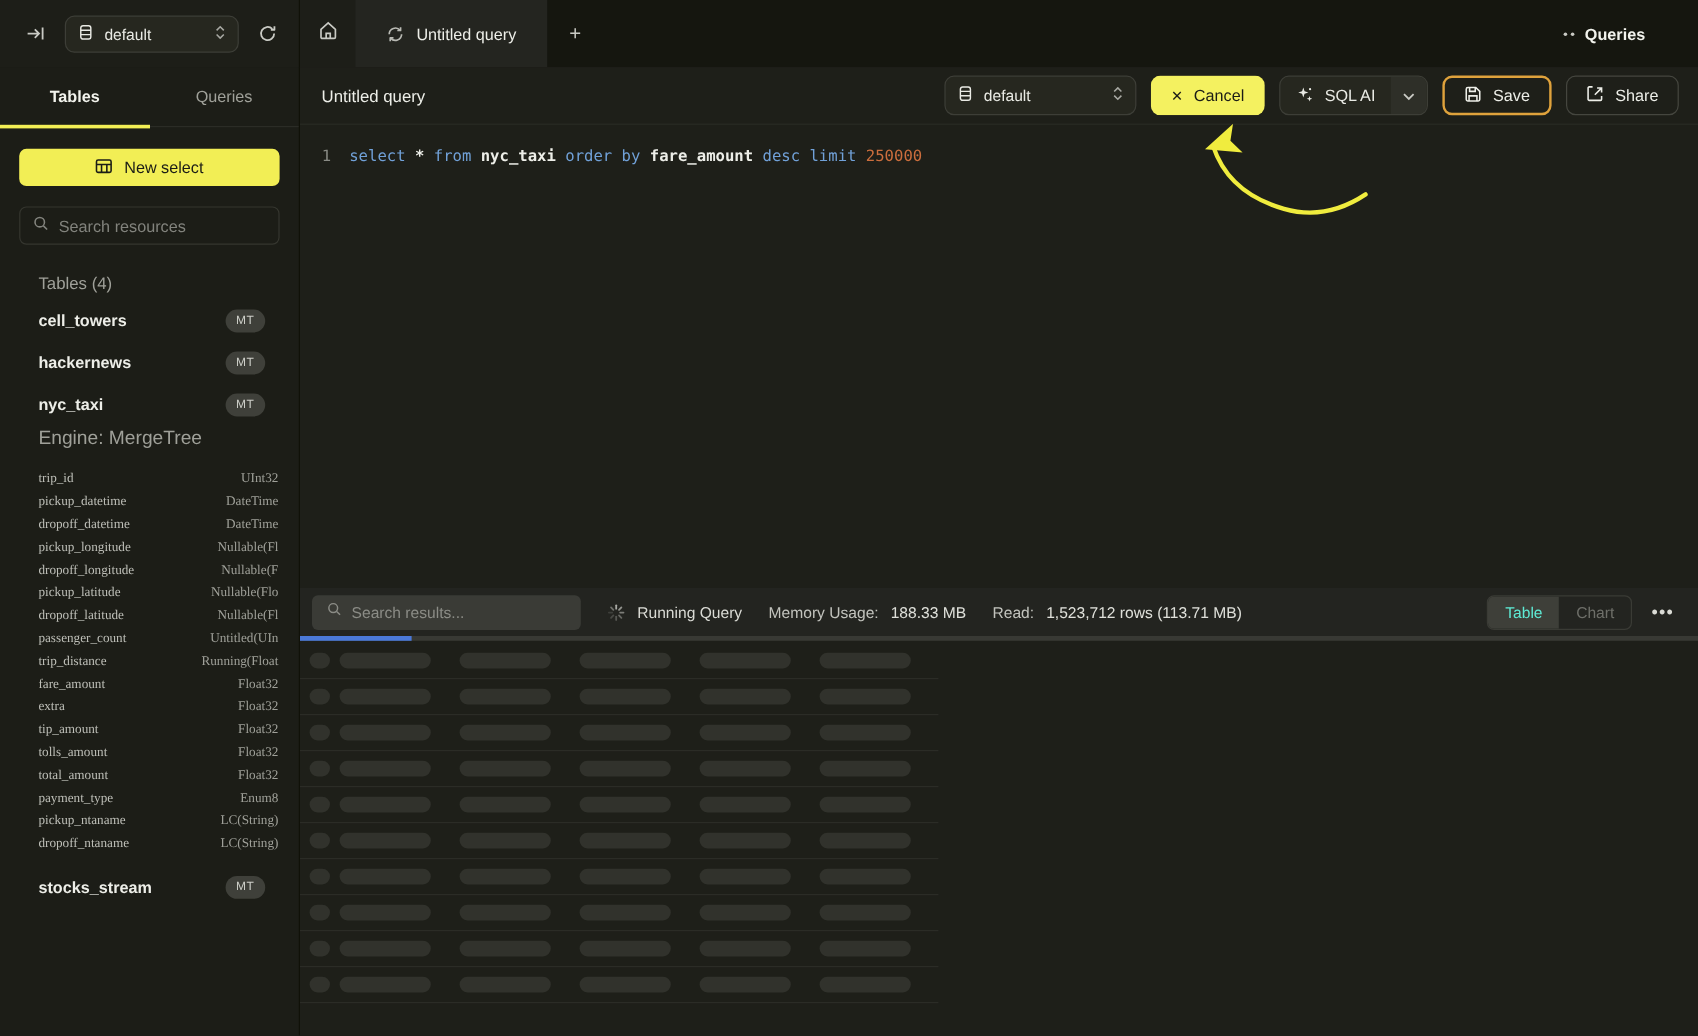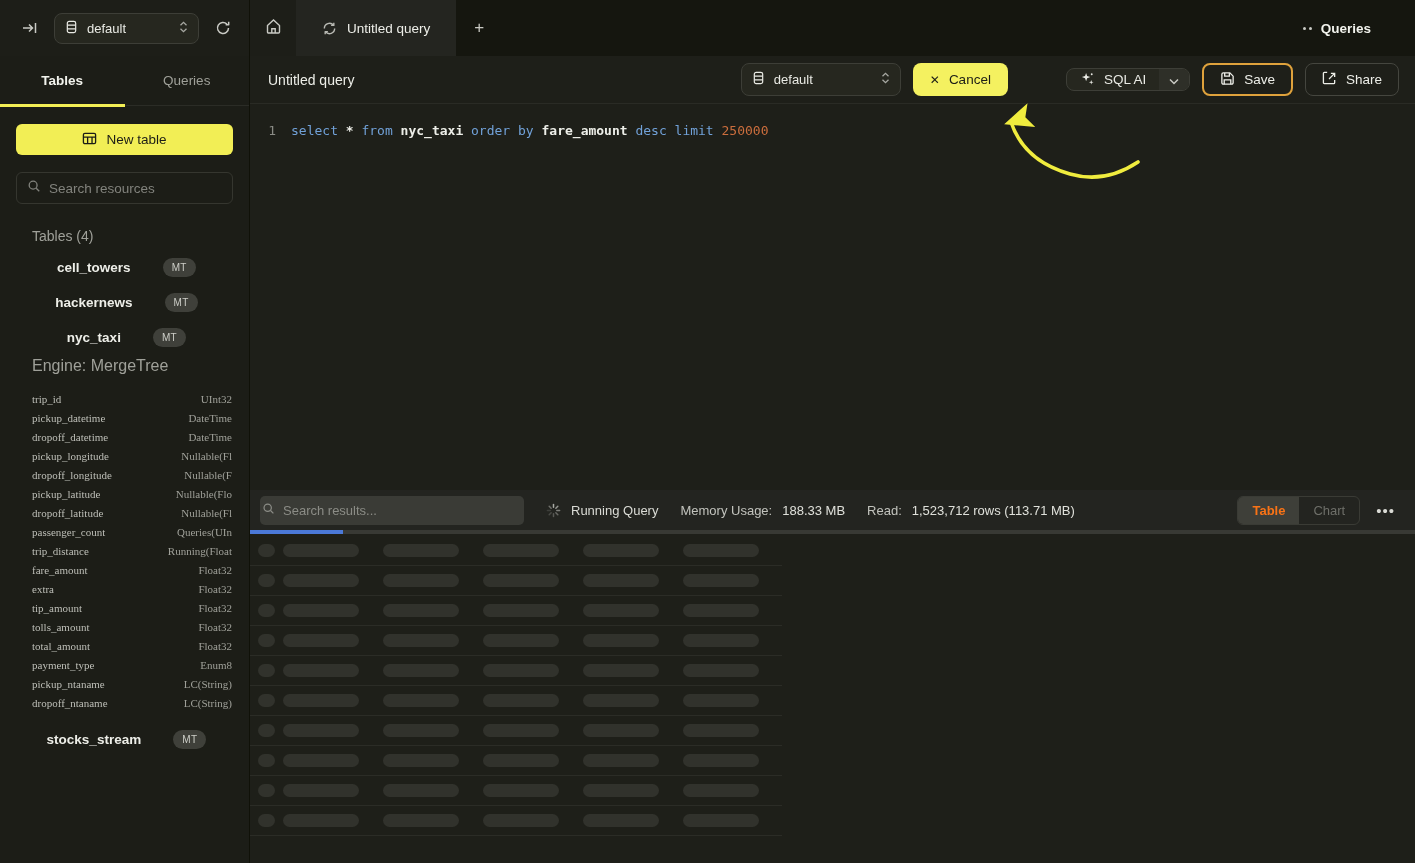--- a/index.html
+++ b/index.html
@@ -45,21 +45,21 @@
     height:3px; background:#F2EE55; }
   .new-table-btn { margin:18px 16px 0; height:31px; background:#F2EE55; color:#1B1C16;
     border:none; border-radius:6px; font-size:13.5px; font-weight:500; display:flex;
     align-items:center; justify-content:center; gap:9px; cursor:pointer; }
   .side-search { margin:17px 16px 0; height:32px; border:1px solid #35362F; border-radius:6px;
     display:flex; align-items:center; gap:8px; padding:0 10px; color:#82837D; }
   .side-search input { background:transparent; border:none; outline:none; color:#C6C7C1;
     font-size:13.5px; width:100%; }
   .side-search input::placeholder { color:#82837D; }
   .section-label { margin:24px 0 6px 32px; font-size:14px; color:#9FA099; }
-  .table-row { display:flex; align-items:center; justify-content:center;
+  .table-row { display:flex; align-items:center; justify-content:space-between;
     padding:8px 28px 8px 32px; cursor:pointer;gap:32px; }
   .table-name { font-size:13.5px; font-weight:600; color:#EDEEE8; }
   .badge { background:#3F403A; color:#CDCEC8; font-size:10px; font-weight:400;
     border-radius:999px; padding:4px 9px; letter-spacing:.4px; }
   .engine-line { font-size:16px; color:#9FA099; padding:2px 16px 10px 32px; }
   .cols { padding:4px 0 10px; }
   .col-row { display:flex; justify-content:space-between; padding:3.5px 17px 3.5px 32px;
     font-family:Liberation Serif, serif; font-size:11px; }
   .col-name { color:#BEBFB8; }
   .col-type { color:#9FA099; }
@@ -69,22 +69,22 @@
   .query-header { height:48px; display:flex; align-items:center; padding:0 16px 0 18px;
     border-bottom:1px solid #2A2B25; }
   .query-title { font-size:14px; color:#EDEEE8; }
   .header-actions { margin-left:auto; display:flex; align-items:center; gap:12px; }
   .header-actions .select { width:160px; height:33px; }
   .btn { display:flex; align-items:center; gap:9px; height:33px; padding:0 16px; border-radius:8px;
     font-size:13.5px; cursor:pointer; border:1px solid transparent; background:transparent;
     color:#EDEEE8; font-family:inherit; }
   .btn-cancel { background:#F4F160; color:#1B1C16; font-weight:500; }
   .btn-cancel .x { font-size:12px; }
-  .sqlai-group { display:flex; align-items:stretch; height:23px; background:#26271F;
-    border:1px solid #3D3E37; border-radius:8px; overflow:hidden;margin-left:46px; }
+  .sqlai-group { display:flex; align-items:stretch; height:33px; background:#26271F;
+    border:1px solid #3D3E37; border-radius:8px; overflow:hidden; }
   .sqlai-main { display:flex; align-items:center; gap:9px; padding:0 13px; font-size:13.5px;
     cursor:pointer; }
   .sqlai-chev { display:flex; align-items:center; padding:0 10px; background:#2E2F28;
     color:#C9CAC4; cursor:pointer; }
   .btn-save { border:2px solid #DFA23C; font-weight:500; }
   .btn-share { border:1px solid #45463F; font-weight:500; }
 
   
   .editor { height:386px; padding:17px 0; position:relative; }
   .code-line { display:flex; font-family:"DejaVu Sans Mono", monospace; font-size:13px;
@@ -93,34 +93,34 @@
   .tok-kw { color:#71A1D8; }
   .tok-id { color:#EDEEE8; font-weight:bold; }
   .tok-num { color:#CC6E3D; }
   .tok-pl { color:#EDEEE8; }
   .arrow-overlay { position:absolute; left:730px; top:-4px; width:190px; height:95px;
     pointer-events:none; z-index:5; }
 
   
   .results-toolbar { height:40px; background:#232420; display:flex; align-items:center;
     padding:0 16px 0 10px; gap:22px; }
-  .results-search { width:264px; height:29px; background:#3A3B36; border-radius:5px;
-    display:flex; align-items:center; gap:8px; padding:0 2px; color:#8B8C86; }
+  .results-search { width:224px; height:29px; background:#3A3B36; border-radius:5px;
+    display:flex; align-items:center; gap:8px; padding:0 12px; color:#8B8C86; }
   .results-search input { background:transparent; border:none; outline:none; width:100%;
     color:#C6C7C1; font-size:13px; }
   .results-search input::placeholder { color:#8B8C86; }
   .status-group { display:flex; align-items:center; gap:10px; font-size:13px; color:#DADBD5; }
   .stat-label { color:#C2C3BD; }
   .stat-value { color:#DFE0DA; }
   .spinner { width:15px; height:15px; animation:spin 1s steps(8) infinite; color:#B9BAB4; }
   @keyframes spin { to { transform:rotate(360deg); } }
   .toolbar-right { margin-left:auto; display:flex; align-items:center; gap:12px; }
   .view-toggle { display:flex; border:1px solid #3A3B35; border-radius:6px; overflow:hidden; }
   .view-seg { padding:6px 14px; font-size:13px; color:#6E6F69; cursor:pointer; background:transparent; }
-  .view-seg.active { background:#3E3F39; color:#f97316; font-weight:700; }
+  .view-seg.active { background:#3E3F39; color:#5eead4; font-weight:400; }
   .more-btn { color:#DADBD5; font-size:15px; letter-spacing:1px; cursor:pointer; background:none;
     border:none; padding:2px 4px; }
 
   
   .progress-track { height:4px; background:#383934; width:100%; }
   .progress-fill { height:100%; background:#4B79D8; }
 
   
   .skeleton { flex:1; padding-top:2px; }
   .sk-row { width:532px; height:30px; display:flex; align-items:center;
@@ -199,21 +199,21 @@
       <div class="side-tab active">Tables</div>
       <div class="side-tab">Queries</div>
     </div>
     <button class="new-table-btn">
       <span>
         <svg width="15" height="15" viewBox="0 0 16 16" fill="none" stroke="currentColor" stroke-width="1.4">
           <rect x="1.5" y="2.5" width="13" height="11" rx="1.5"></rect>
           <path d="M1.5 6.5h13M6 6.5V13.5M10.7 6.5V13.5"></path>
         </svg>
       </span>
-      <span>New table</span>
+      <span>New select</span>
     </button>
     <div class="side-search">
       <span>
         <svg width="14" height="14" viewBox="0 0 16 16" fill="none" stroke="currentColor" stroke-width="1.5">
           <circle cx="7" cy="7" r="4.5"></circle>
             <path d="M10.5 10.5L14 14"></path>
         </svg>
       </span>
       <input type="text" placeholder="Search resources" style="">
     </div>
@@ -256,21 +256,21 @@
         <div class="col-row">
           <span class="col-name">pickup_latitude</span>
           <span class="col-type">Nullable(Flo</span>
         </div>
         <div class="col-row">
           <span class="col-name">dropoff_latitude</span>
           <span class="col-type">Nullable(Fl</span>
         </div>
         <div class="col-row">
           <span class="col-name">passenger_count</span>
-          <span class="col-type">Queries(UIn</span>
+          <span class="col-type">Untitled(UIn</span>
         </div>
         <div class="col-row">
           <span class="col-name">trip_distance</span>
           <span class="col-type">Running(Float</span>
         </div>
         <div class="col-row">
           <span class="col-name">fare_amount</span>
           <span class="col-type">Float32</span>
         </div>
         <div class="col-row">

